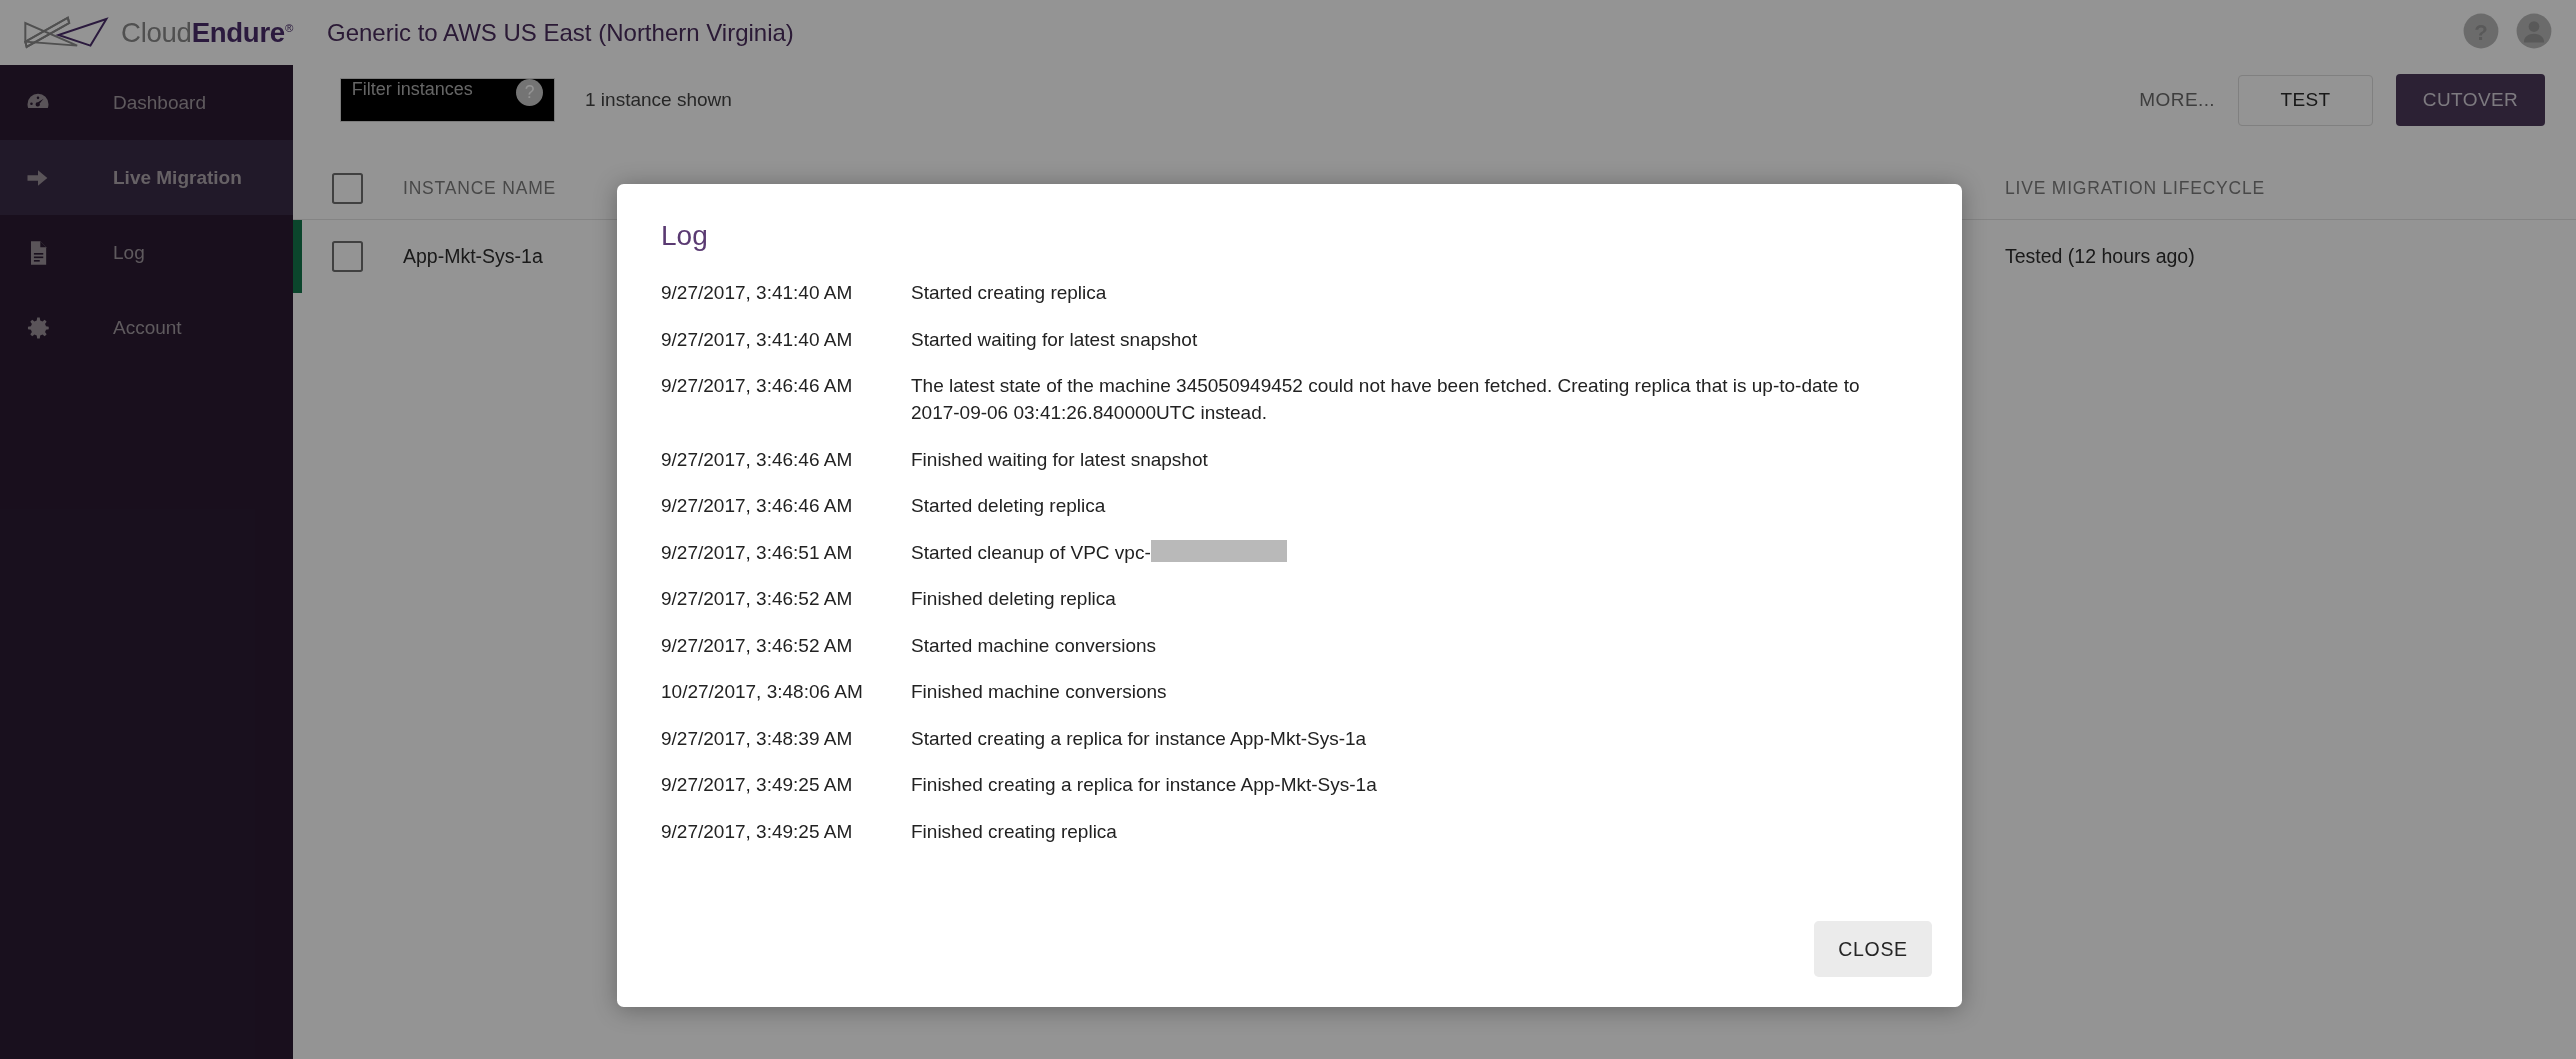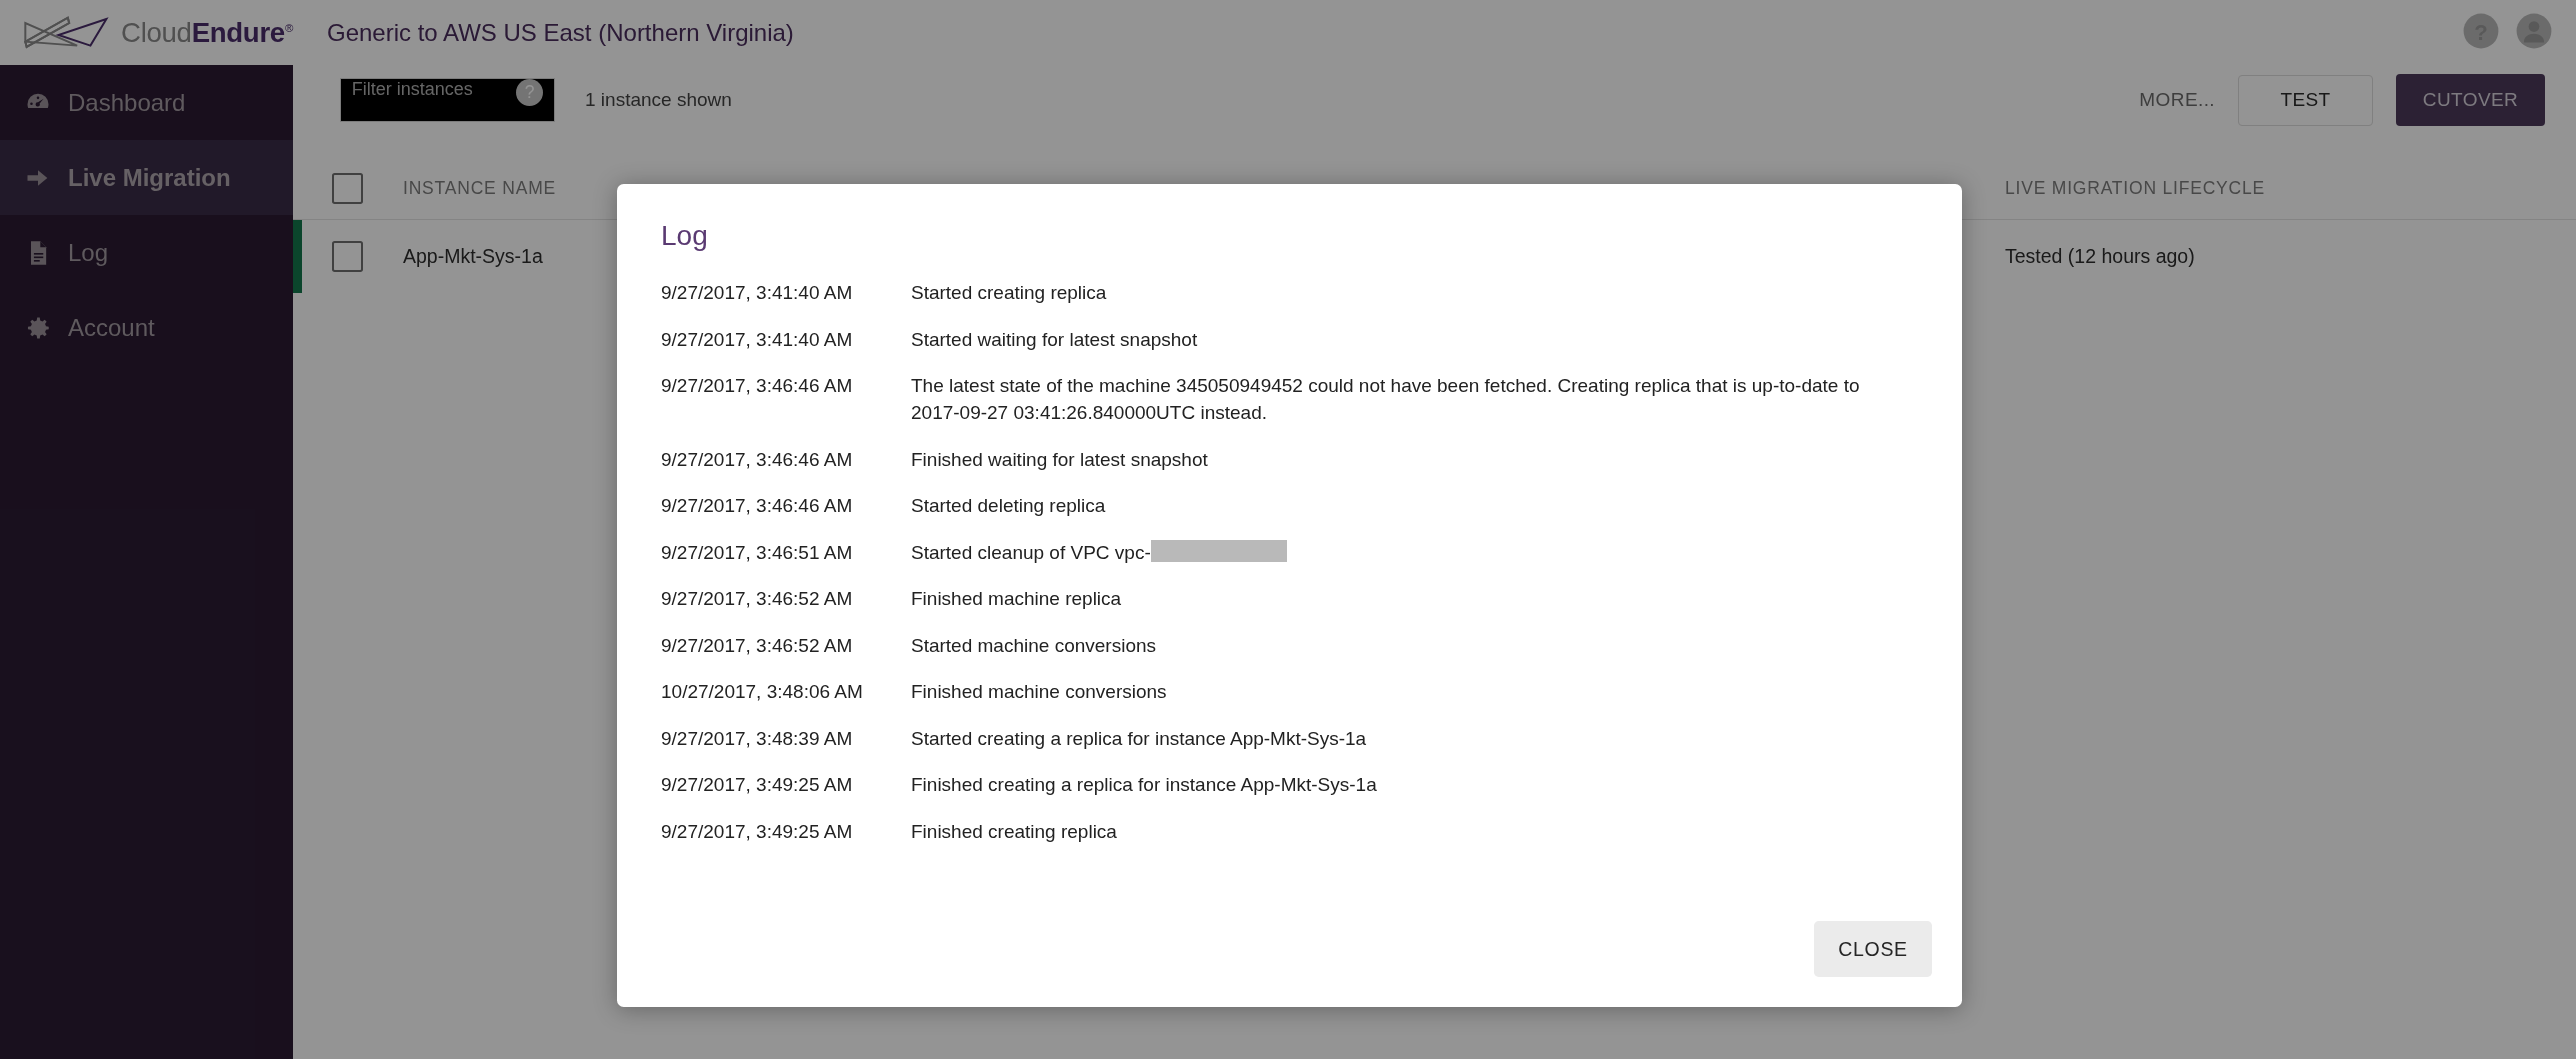--- a/index.html
+++ b/index.html
@@ -42,21 +42,21 @@
   }
   .nav-item {
     display: flex; align-items: center; height: 75px;
     padding-left: 24px; color: #9b9199; cursor: pointer;
   }
   .nav-item .nav-ico {
     width: 28px; height: 28px; margin-right: 16px;
     display: flex; align-items: center; justify-content: center;
     color: #9b9199; flex: 0 0 28px;
   }
-  .nav-item .nav-label { font-size: 24px; color: #a49ba2; white-space: nowrap; }
+  .nav-item .nav-label { font-size: 19px; color: #a49ba2; white-space: nowrap; margin-left: 45px; }
   .nav-item.active { background: #3a2b47; }
   .nav-item.active .nav-label { font-weight: 700; color: #b0a8ae; }
 
   
   .main {
     position: absolute; left: 293px; top: 65px;
     width: 2283px; height: 995px; background: #ffffff;
   }
   .toolbar {
     position: relative; height: 70px; display: flex; align-items: center;
@@ -271,37 +271,37 @@
         <div class="log-row">
           <div class="log-ts">9/27/2017, 3:41:40 AM</div>
           <div class="log-msg">Started creating replica</div>
         </div>
         <div class="log-row">
           <div class="log-ts">9/27/2017, 3:41:40 AM</div>
           <div class="log-msg">Started waiting for latest snapshot</div>
         </div>
         <div class="log-row">
           <div class="log-ts">9/27/2017, 3:46:46 AM</div>
-          <div class="log-msg">The latest state of the machine 345050949452 could not have been fetched. Creating replica that is up-to-date to 2017-09-27 03:41:26.840000UTC instead.</div>
+          <div class="log-msg">The latest state of the machine 345050949452 could not have been fetched. Creating replica that is up-to-date to 2017-09-06 03:41:26.840000UTC instead.</div>
         </div>
         <div class="log-row">
           <div class="log-ts">9/27/2017, 3:46:46 AM</div>
           <div class="log-msg">Finished waiting for latest snapshot</div>
         </div>
         <div class="log-row">
           <div class="log-ts">9/27/2017, 3:46:46 AM</div>
           <div class="log-msg">Started deleting replica</div>
         </div>
         <div class="log-row">
           <div class="log-ts">9/27/2017, 3:46:51 AM</div>
           <div class="log-msg">Started cleanup of VPC vpc-<span class="redact"></span></div>
         </div>
         <div class="log-row">
           <div class="log-ts">9/27/2017, 3:46:52 AM</div>
-          <div class="log-msg">Finished machine replica</div>
+          <div class="log-msg">Finished deleting replica</div>
         </div>
         <div class="log-row">
           <div class="log-ts">9/27/2017, 3:46:52 AM</div>
           <div class="log-msg">Started machine conversions</div>
         </div>
         <div class="log-row">
           <div class="log-ts">10/27/2017, 3:48:06 AM</div>
           <div class="log-msg">Finished machine conversions</div>
         </div>
         <div class="log-row">

